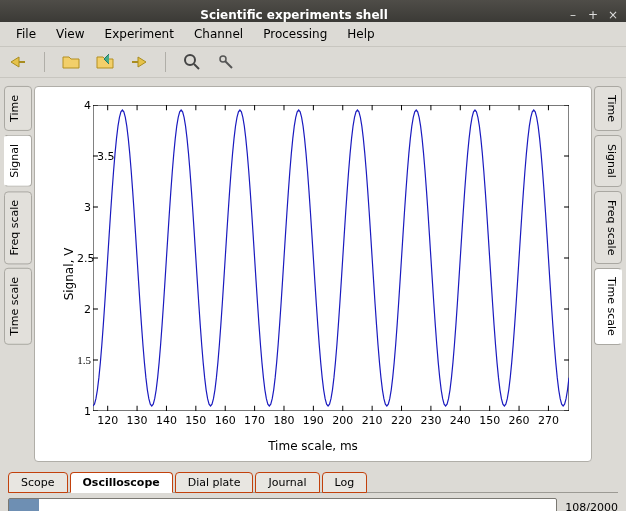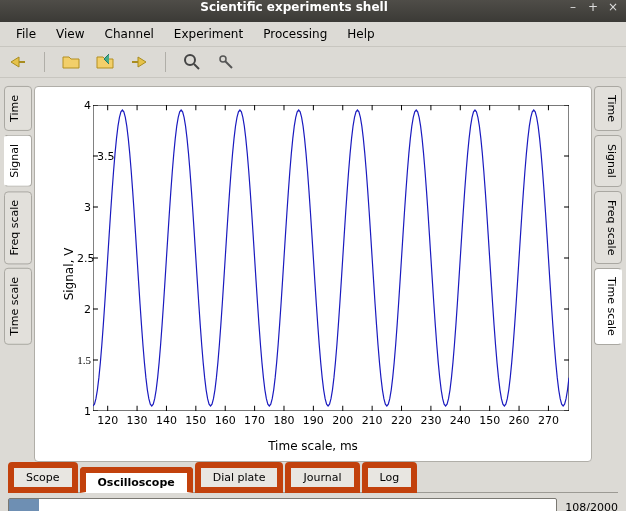--- a/index.html
+++ b/index.html
@@ -11,21 +11,21 @@
   font-size: 12px;
   background: #dcdad5;
   color: #000;
   overflow: hidden;
 }
 .titlebar {
   height: 22px;
   background: linear-gradient(#4f4d48, #3b3a36);
   color: #fff;
   display: flex;
-  align-items: flex-start;
+  align-items: flex-end;
   padding: 0 6px;
   font-size: 12px;
   font-weight: bold;
 }
 .titlebar .title-app-icon {
   width: 14px; height: 14px;
   background: none;
   margin-right: 8px;
 }
 .titlebar .title-text { flex: 1; text-align: center; }
@@ -152,21 +152,21 @@
   font-size: 11px;
   transform: translateX(-50%);
 }
 .bottom-tabs {
   height: 24px;
   display: flex;
   align-items: flex-end;
   padding: 0 8px;
 }
 .bottom-tabs .btab {
-  border: 6px solid #c2410c;
+  border: 1px solid #c2410c;
   border-top-left-radius: 4px;
   border-top-right-radius: 4px;
   background: #e8e6e1;
   padding: 3px 12px;
   font-size: 11px;
   margin-right: 2px;
   cursor: default;
   position: relative;
   bottom: -1px;
 }
@@ -209,22 +209,22 @@
   <span class="title-app-icon"></span>
   <span class="title-text">Scientific experiments shell</span>
   <span class="win-btn">–</span>
   <span class="win-btn">+</span>
   <span class="win-btn">×</span>
 </div>
 
 <div class="menubar" id="menubar">
     <div class="menu-item">File</div>
     <div class="menu-item">View</div>
+    <div class="menu-item">Experiment</div>
     <div class="menu-item">Channel</div>
-    <div class="menu-item">Experiment</div>
     <div class="menu-item">Processing</div>
     <div class="menu-item">Help</div>
   </div>
 
 <div class="toolbar">
   <div class="tb-btn">
     <svg width="18" height="14">
         <path d="M10 2 L2 7 L10 12 Z" fill="#e6c24a" stroke="#a88c20"></path>
         <path d="M10 7 H16" stroke="#a88c20" stroke-width="2"></path>
       </svg>

